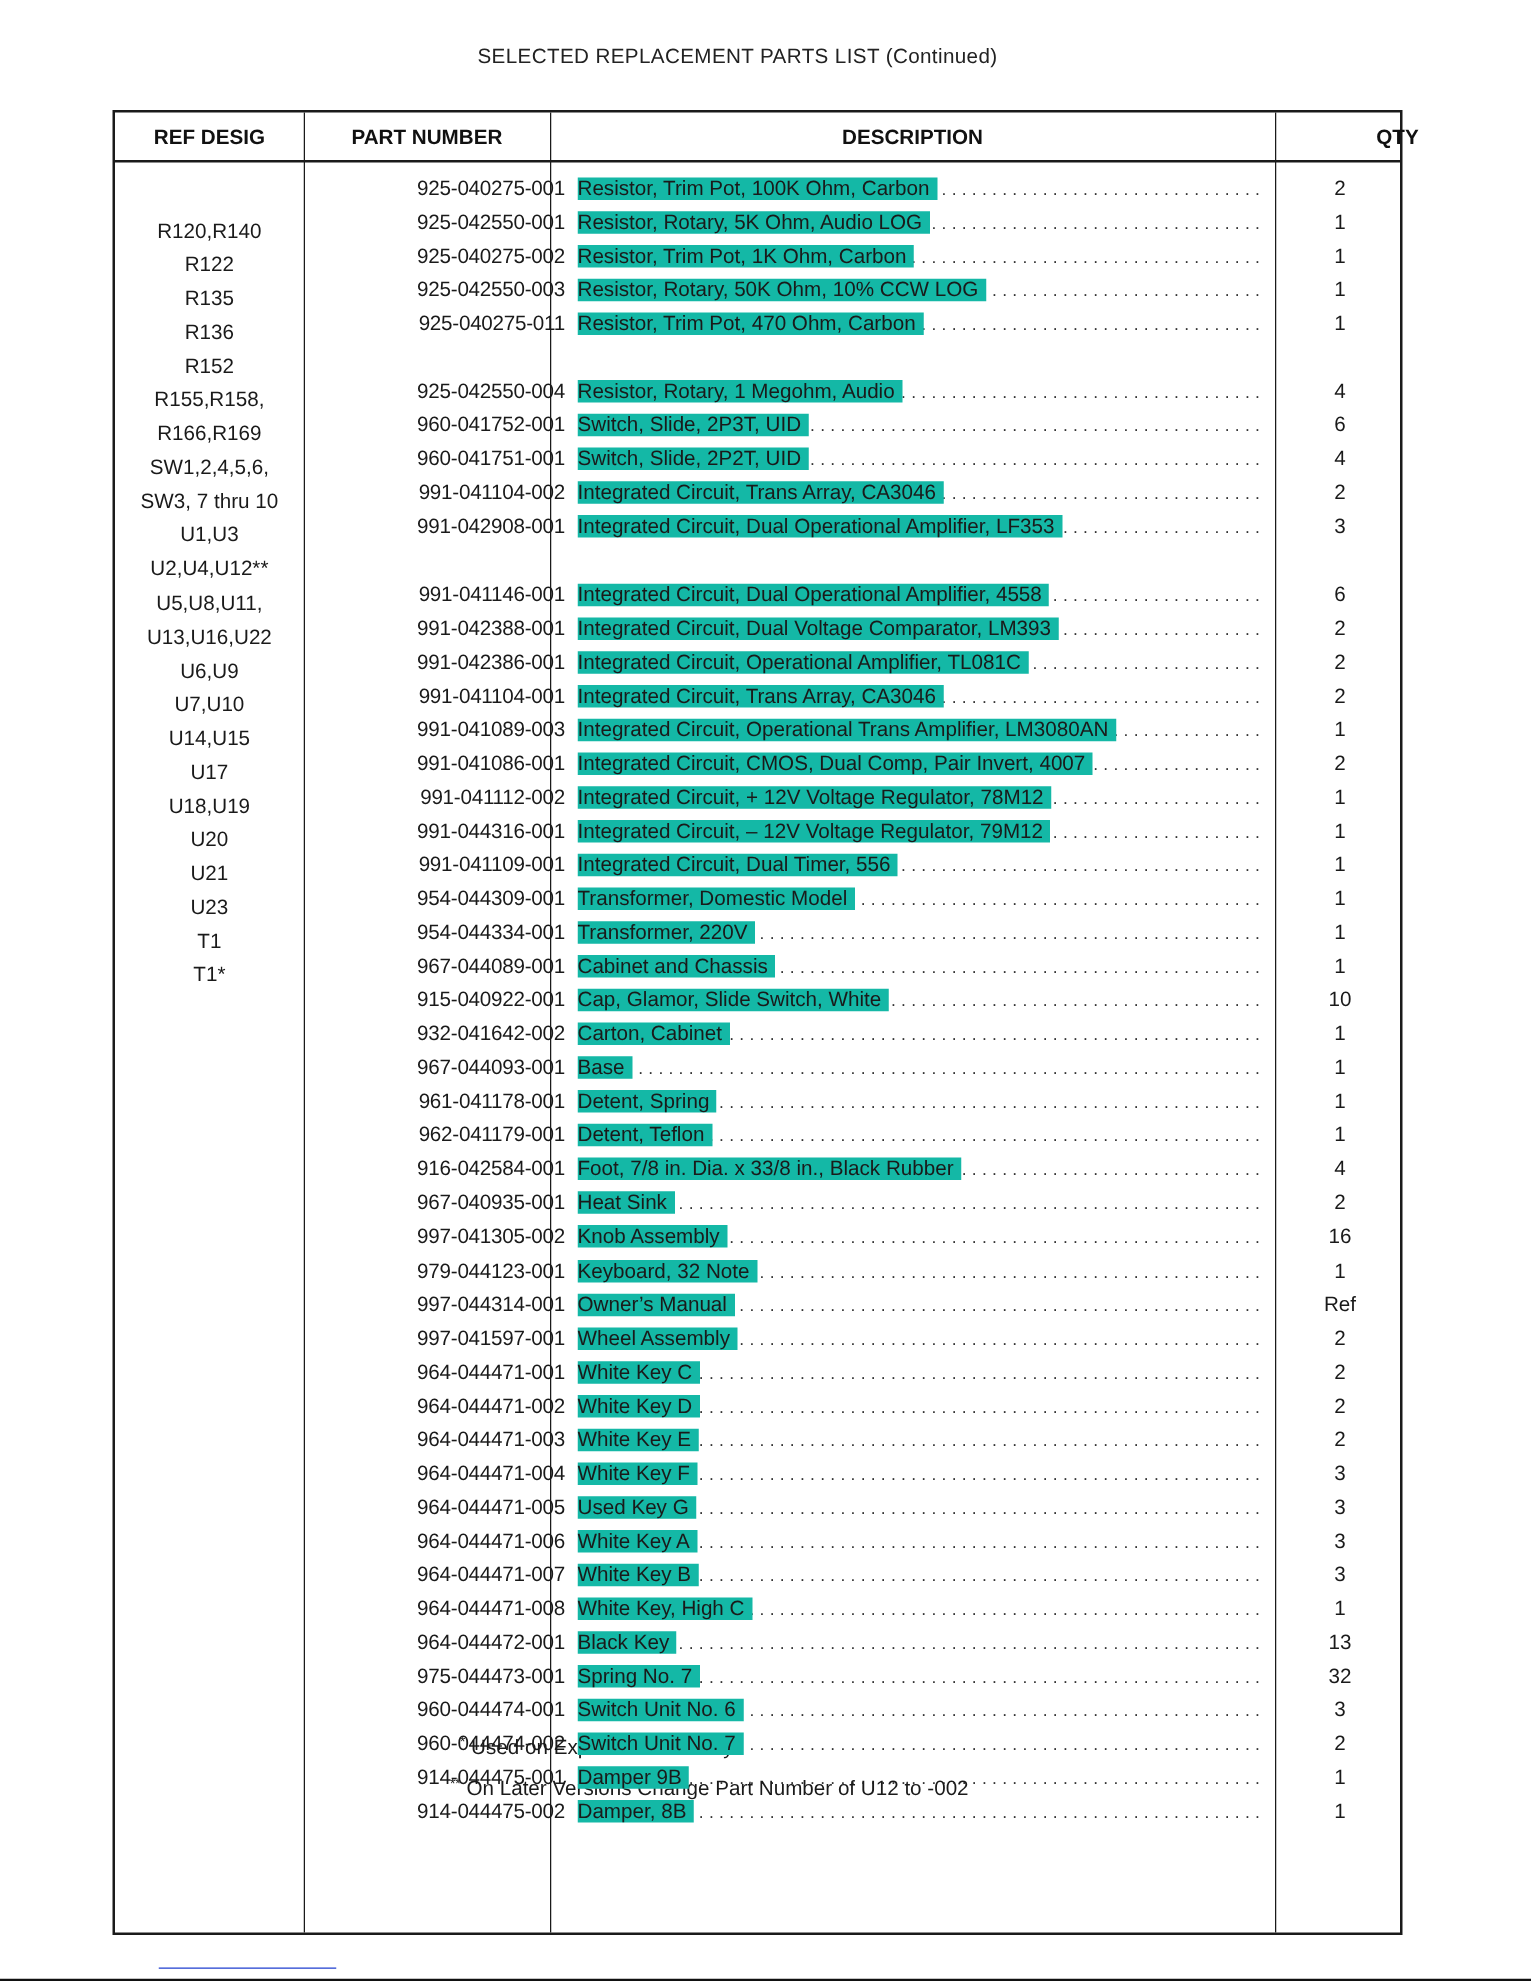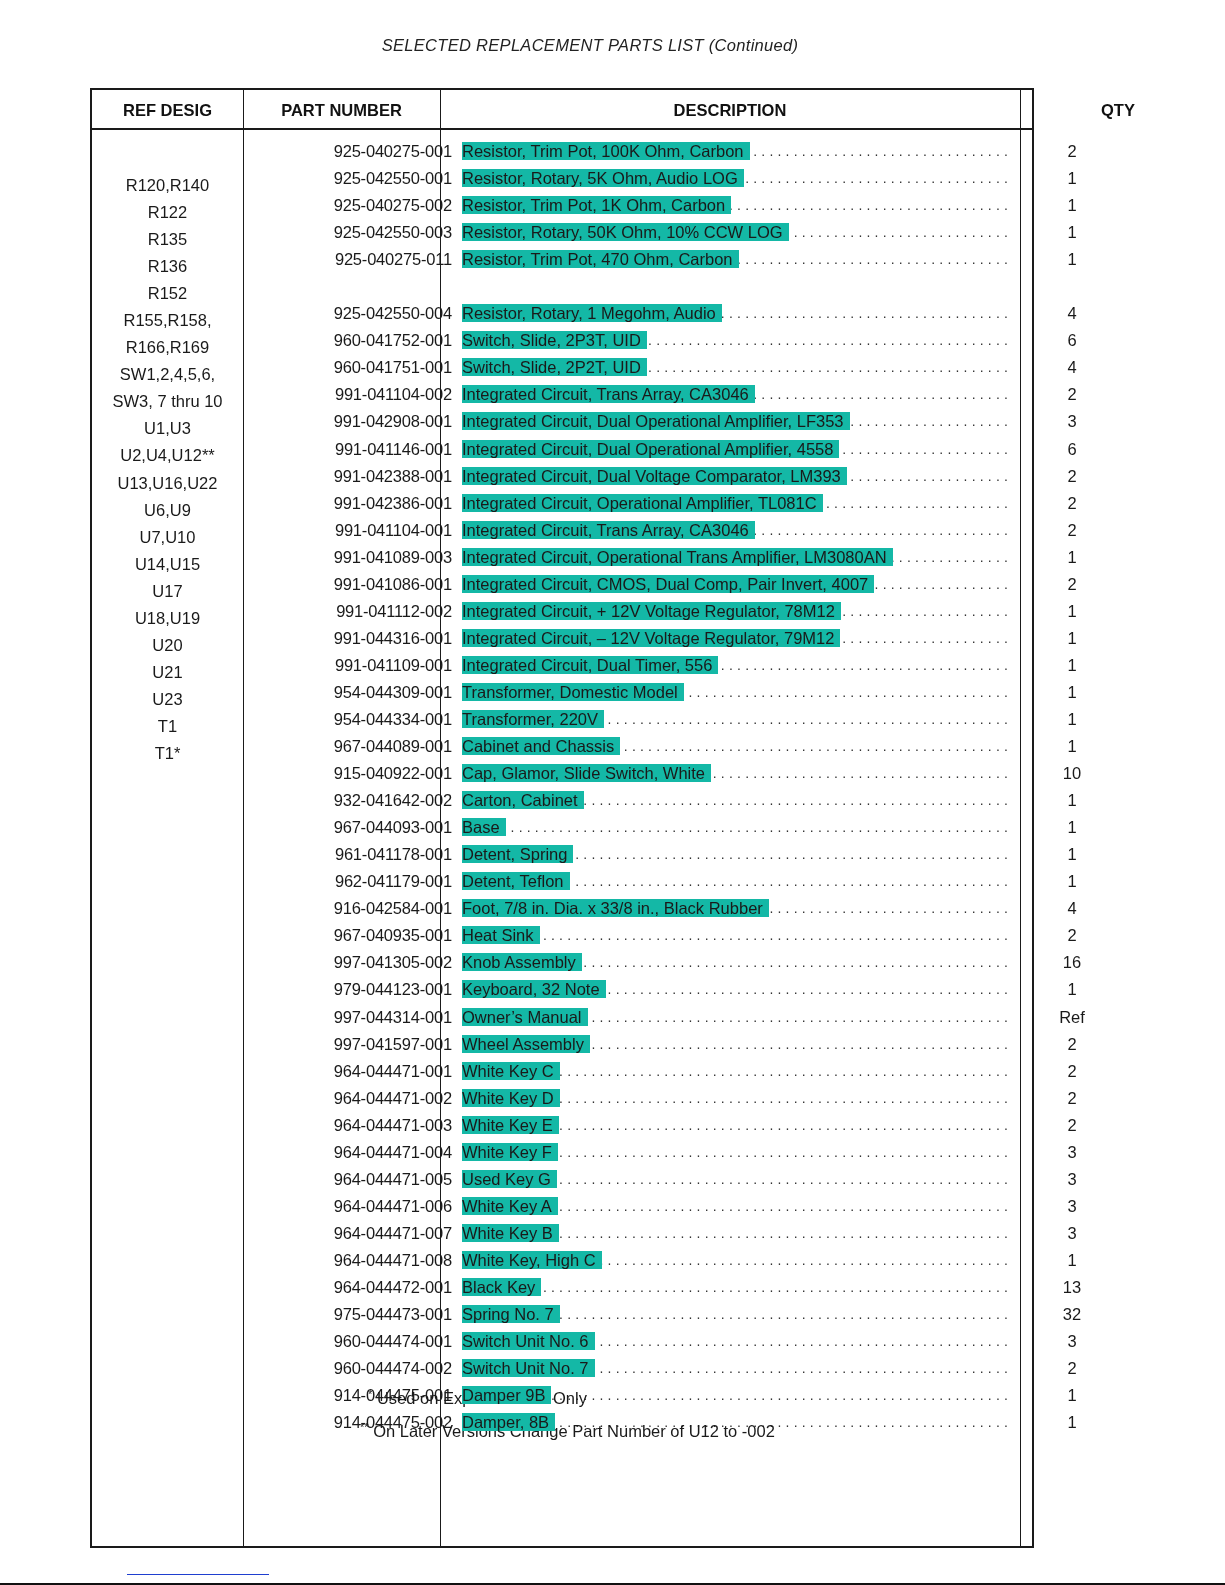--- a/index.html
+++ b/index.html
@@ -1,20 +1,20 @@
 <!DOCTYPE html>
 <html><head>
 <meta charset="utf-8">
 <style>
   html, body { margin:0; padding:0; background:#ffffff; }
   body { width:1225px; height:1585px; position:relative; overflow:hidden;
          font-family:"Liberation Sans", sans-serif; color:#1a1a1a; }
   .page-title { position:absolute; top:36px; left:0; width:1180px; text-align:center;
-    font-style:italic; font-size:16.5px; letter-spacing:0.3px; color:#222; }
-  .table-frame { position:absolute; left:90px; top:88px; width:944px; height:1460px;
+    font-size:16.5px; letter-spacing:0.3px; color:#222; }
+  .table-frame { position:absolute; left:90px; top:88px; width:1032px; height:1460px;
     border:2px solid #1a1a1a; box-sizing:border-box; }
   .col-line { position:absolute; top:0; bottom:0; width:0; border-left:1.6px solid #1a1a1a; }
   .hdr-line { position:absolute; left:0; right:0; top:38px; border-top:2px solid #1a1a1a; }
   .hdr { position:absolute; top:0; height:38px; line-height:40px; text-align:center;
     font-weight:bold; font-size:16.5px; color:#111; }
   .rows { position:absolute; left:0; top:48px; right:0; }
   .row { position:relative; height:27.05px; line-height:27px; font-size:16.5px; }
   .c-ref { position:absolute; left:0; width:151px; text-align:center; white-space:nowrap;margin-top:34px; }
   .c-part { position:absolute; left:160px; width:200px; text-align:right; white-space:nowrap; letter-spacing:-0.2px; }
   .c-desc { position:absolute; left:370px; width:546px; white-space:nowrap; overflow:hidden; }
@@ -104,20 +104,26 @@
         <div class="c-desc"><span class="dots">........................................................................................................................</span><span class="txt">Integrated Circuit, Trans Array, CA3046</span></div>
         <div class="c-qty">2</div>
       </div>
       <div class="row">
         <div class="c-ref">U2,U4,U12**</div>
         <div class="c-part">991-042908-001</div>
         <div class="c-desc"><span class="dots">........................................................................................................................</span><span class="txt">Integrated Circuit, Dual Operational Amplifier, LF353</span></div>
         <div class="c-qty">3</div>
       </div>
       <div class="row">
+        <div class="c-ref">U5,U8,U11,</div>
+        <div class="c-part"></div>
+        <div class="c-desc"></div>
+        <div class="c-qty"></div>
+      </div>
+      <div class="row">
         <div class="c-ref">U13,U16,U22</div>
         <div class="c-part">991-041146-001</div>
         <div class="c-desc"><span class="dots">........................................................................................................................</span><span class="txt">Integrated Circuit, Dual Operational Amplifier, 4558</span></div>
         <div class="c-qty">6</div>
       </div>
       <div class="row">
         <div class="c-ref">U6,U9</div>
         <div class="c-part">991-042388-001</div>
         <div class="c-desc"><span class="dots">........................................................................................................................</span><span class="txt">Integrated Circuit, Dual Voltage Comparator, LM393</span></div>
         <div class="c-qty">2</div>

